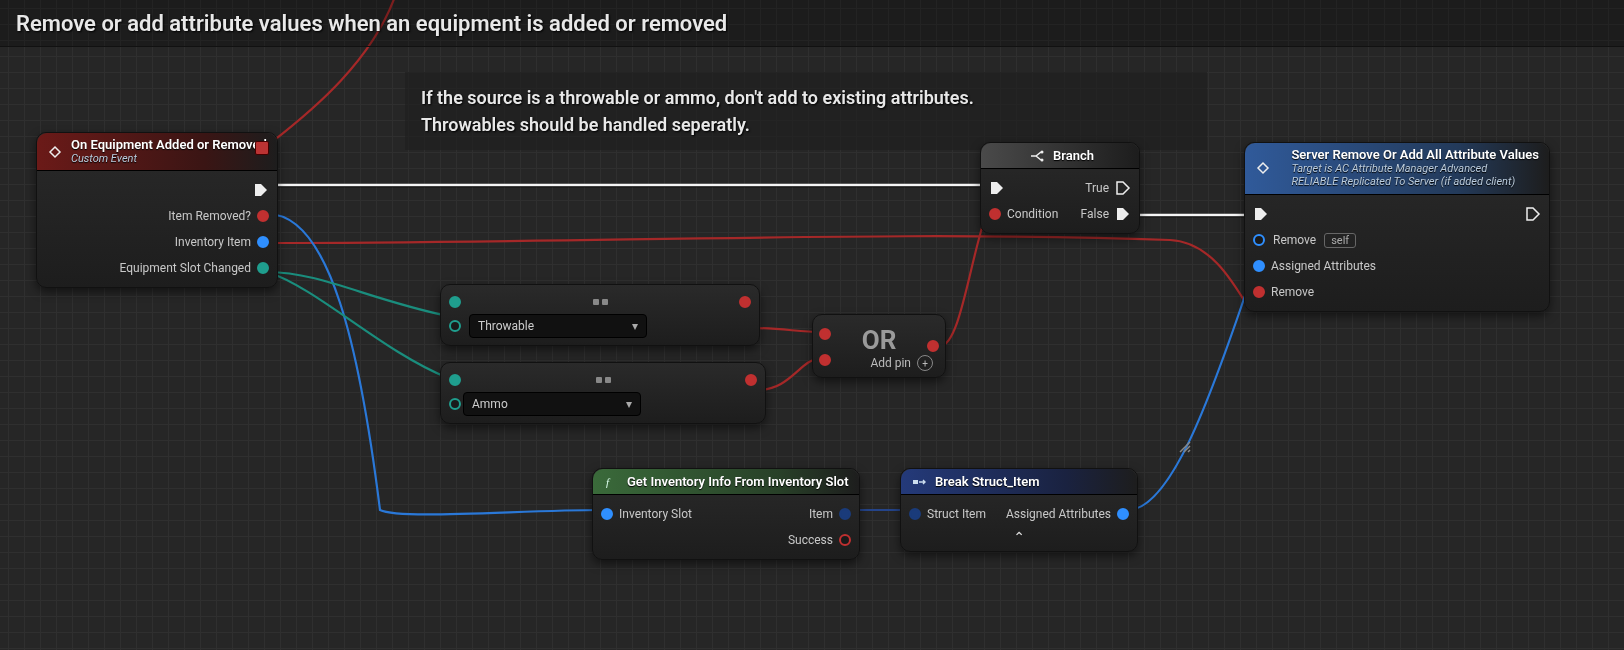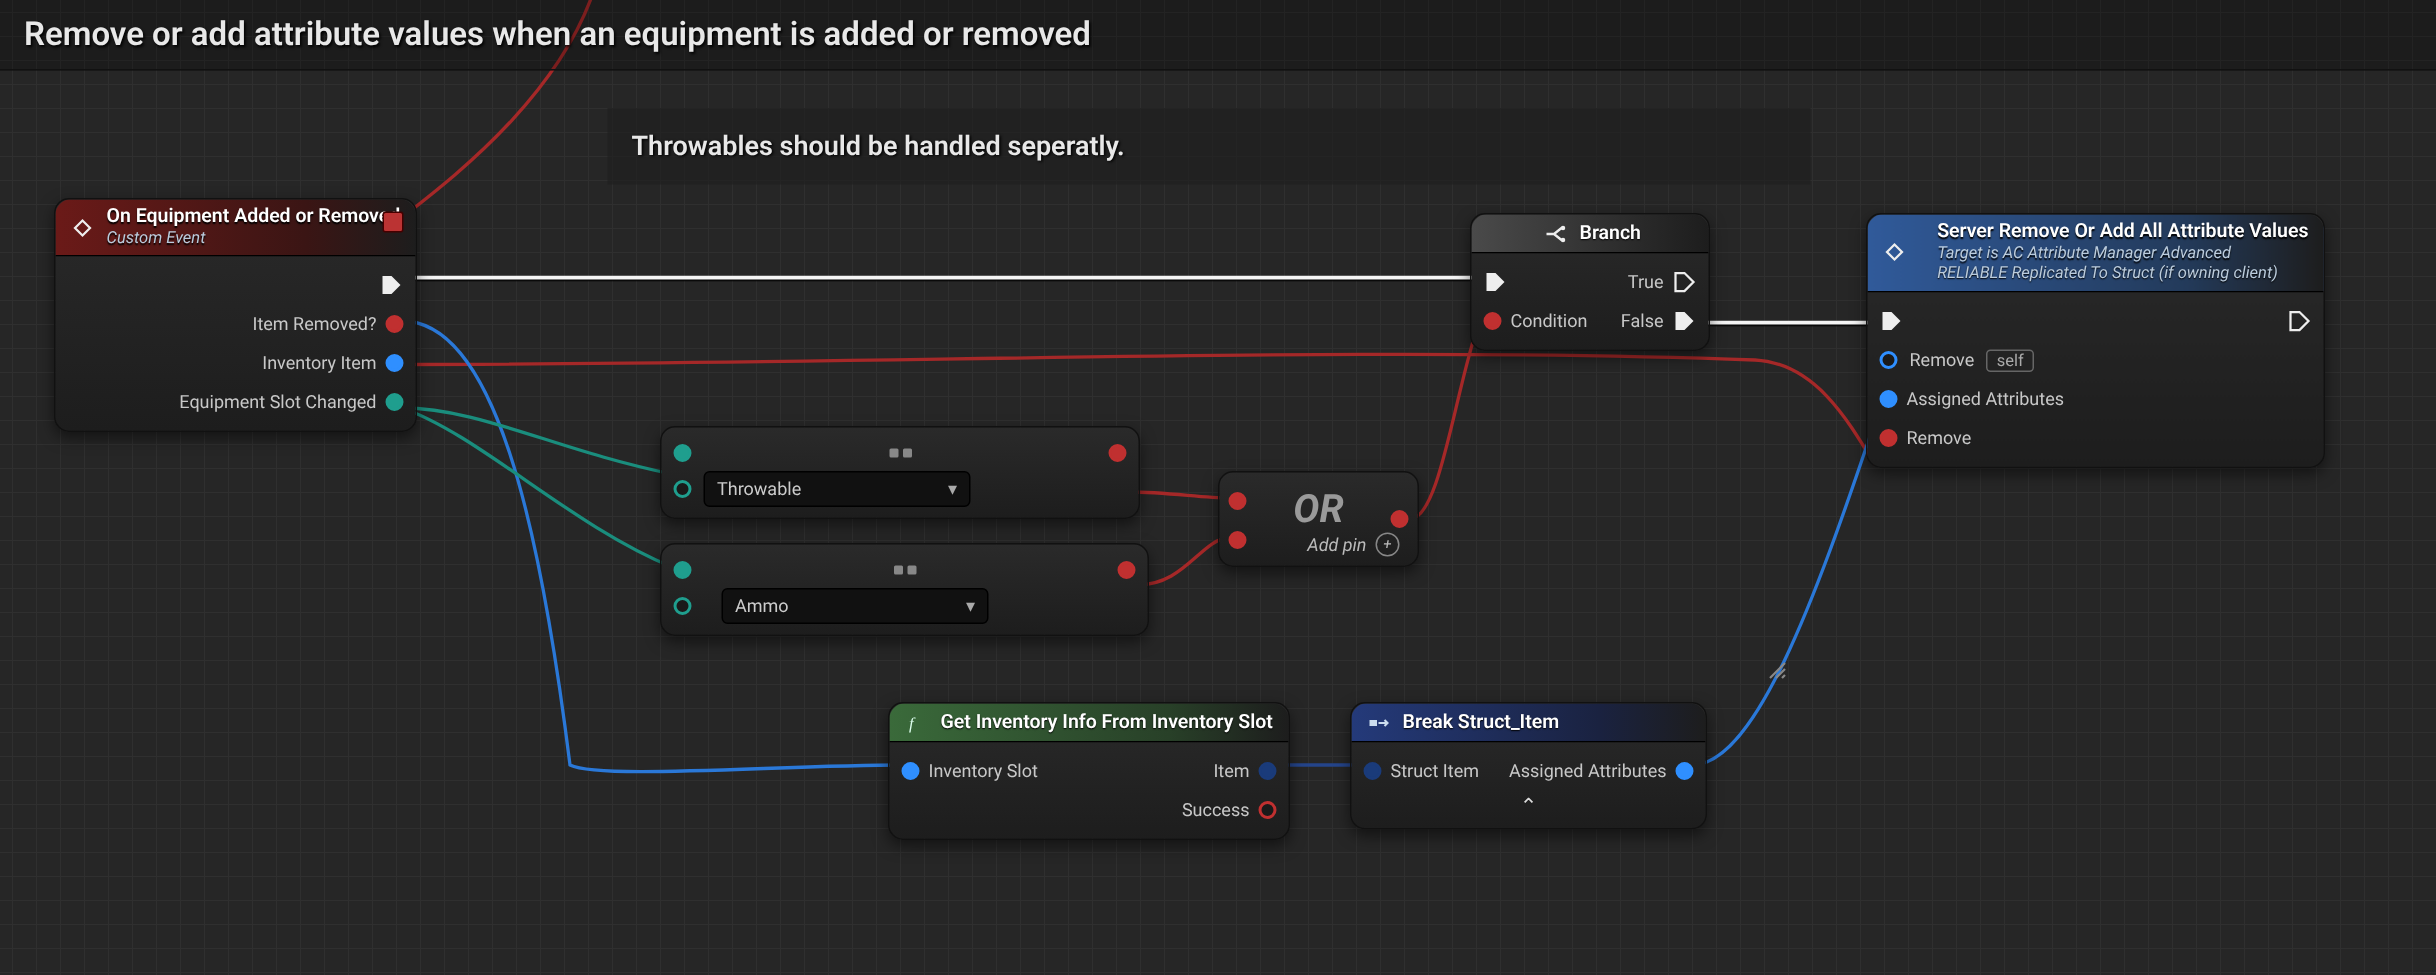--- a/index.html
+++ b/index.html
@@ -217,20 +217,21 @@
   <path class="w-dblue" d="M848,510 C870,510 890,510 910,510"></path>
 
   <path class="w-blue" d="M1128,510 C1170,510 1210,400 1250,281"></path>
 </svg>
 
 <div class="title-banner">
   <span>Remove or add attribute values when an equipment is added or removed</span>
 </div>
 
 <div class="comment-block" style="left:405px; top:72px; width:770px;">
+  <div>If the source is a throwable or ammo, don't add to existing attributes.</div>
   <div>Throwables should be handled seperatly.</div>
 </div>
 
 <div class="node" style="left:36px; top:132px; width:240px;">
   <div class="node-header hdr-red">
     <span class="hicon">
       <svg width="16" height="16" viewBox="0 0 16 16">
             <path d="M3 8 L8 3 L13 8 L8 13 Z" fill="none" stroke="#eee" stroke-width="1.5"></path>
           </svg>
     </span>
@@ -309,33 +310,33 @@
         <span class="eq-icon">
               <span></span>
               <span></span>
             </span>
       </span>
       <span class="pin-right">
             <span class="pin filled c-red"></span>
           </span>
     </div>
     <div class="pin-row">
-      <span class="pin-left" style="gap:20px;">
+      <span class="pin-left" style="gap:2px;">
         <span class="pin c-cyan"></span>
         <span class="selector">
           <span>Ammo</span>
           <span class="chev">▾</span>
         </span>
       </span>
     </div>
   </div>
 </div>
 
 <div class="node" style="left:812px; top:314px; width:132px;">
-  <div class="node-body" style="position:relative;font-style:italic;">
+  <div class="node-body" style="position:relative;">
     <div style="position:absolute; left:6px; top:10px;">
       <span class="pin filled c-red"></span>
     </div>
     <div style="position:absolute; left:6px; top:36px;">
       <span class="pin filled c-red"></span>
     </div>
     <div style="position:absolute; right:6px; top:22px;">
       <span class="pin filled c-red"></span>
     </div>
     <div class="op-label" style="padding-top:4px;">OR</div>
@@ -456,21 +457,21 @@
 <div class="node" style="left:1244px; top:142px; width:304px;">
   <div class="node-header hdr-blue" style="padding-bottom:6px;justify-content:space-between;">
     <span class="hicon">
       <svg width="16" height="16" viewBox="0 0 16 16">
             <path d="M3 8 L8 3 L13 8 L8 13 Z" fill="none" stroke="#eee" stroke-width="1.5"></path>
           </svg>
     </span>
     <span class="htext">
       <span class="htitle">Server Remove Or Add All Attribute Values</span>
       <span class="hsub">Target is AC Attribute Manager Advanced</span>
-      <span class="hsub">RELIABLE Replicated To Struct (if owning client)</span>
+      <span class="hsub">RELIABLE Replicated To Server (if added client)</span>
     </span>
   </div>
   <div class="node-body">
     <div class="pin-row">
       <span class="pin-left">
         <span class="exec-pin">
           <svg width="16" height="16" viewBox="0 0 16 16">
                 <path d="M2 2 H8 L14 8 L8 14 H2 Z" fill="#eee"></path>
               </svg>
         </span>

